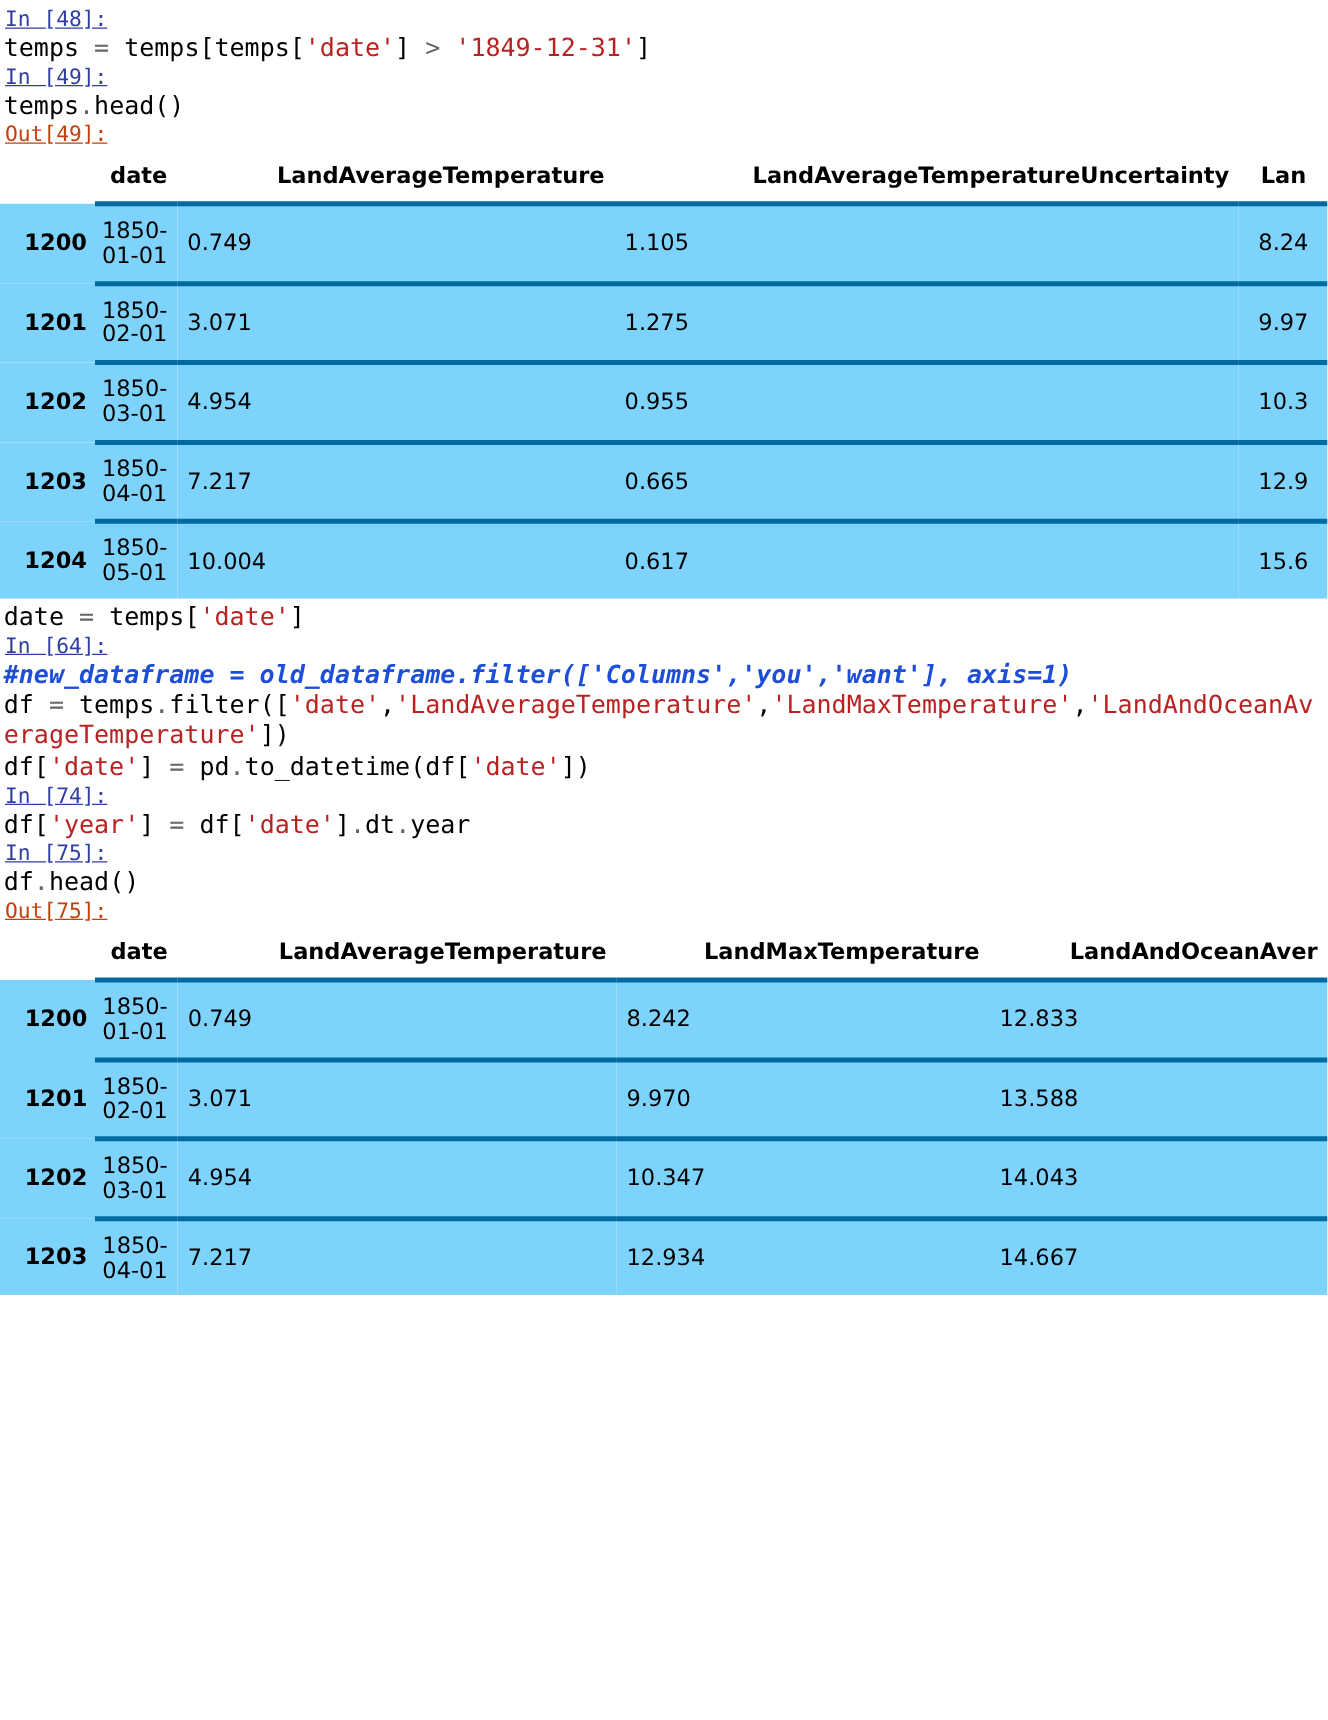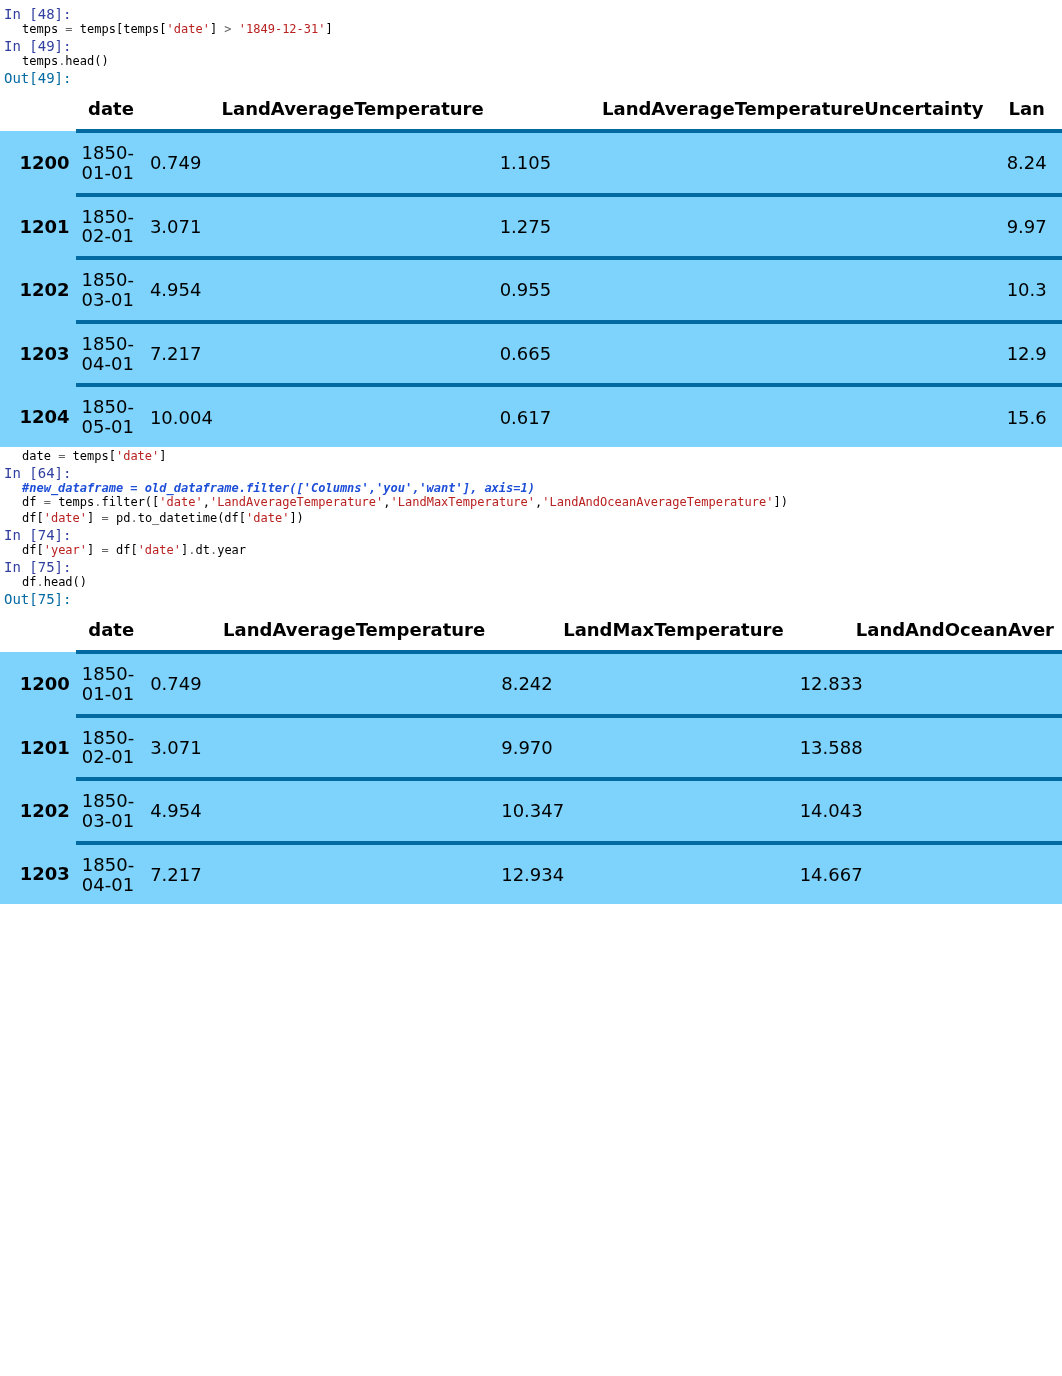--- a/index.html
+++ b/index.html
@@ -7,29 +7,30 @@
   font-family: "DejaVu Sans", "Helvetica Neue", Arial, sans-serif;
   font-size: 18px;
   background: #ffffff;
   padding: 6px 0;
   overflow-x: hidden;
 }
 .cell { margin-bottom: 2px; }
 .prompt {
   color: #303F9F;
   font-family: "DejaVu Sans Mono", monospace;
-  font-size: 14px;
+  font-size: 17px;
   padding-left: 4px;
+  text-decoration: underline;
 }
-.out-prompt { color: #0369a1; }
+.out-prompt { color: #c2410c; }
 .code {
   font-family: "DejaVu Sans Mono", monospace;
-  font-size: 12px;
+  font-size: 20px;
   color: #000;
-  padding-left: 22px;
+  padding-left: 3px;
   white-space: pre-wrap;
   word-break: break-all;
 }
 .str { color: #BA2121; }
 .op { color: #666666; }
 .cmt { color: #1d4ed8; font-style: italic; font-weight: bold; }
 table {
   border-collapse: collapse;
   width: 1062px;
   table-layout: auto;

